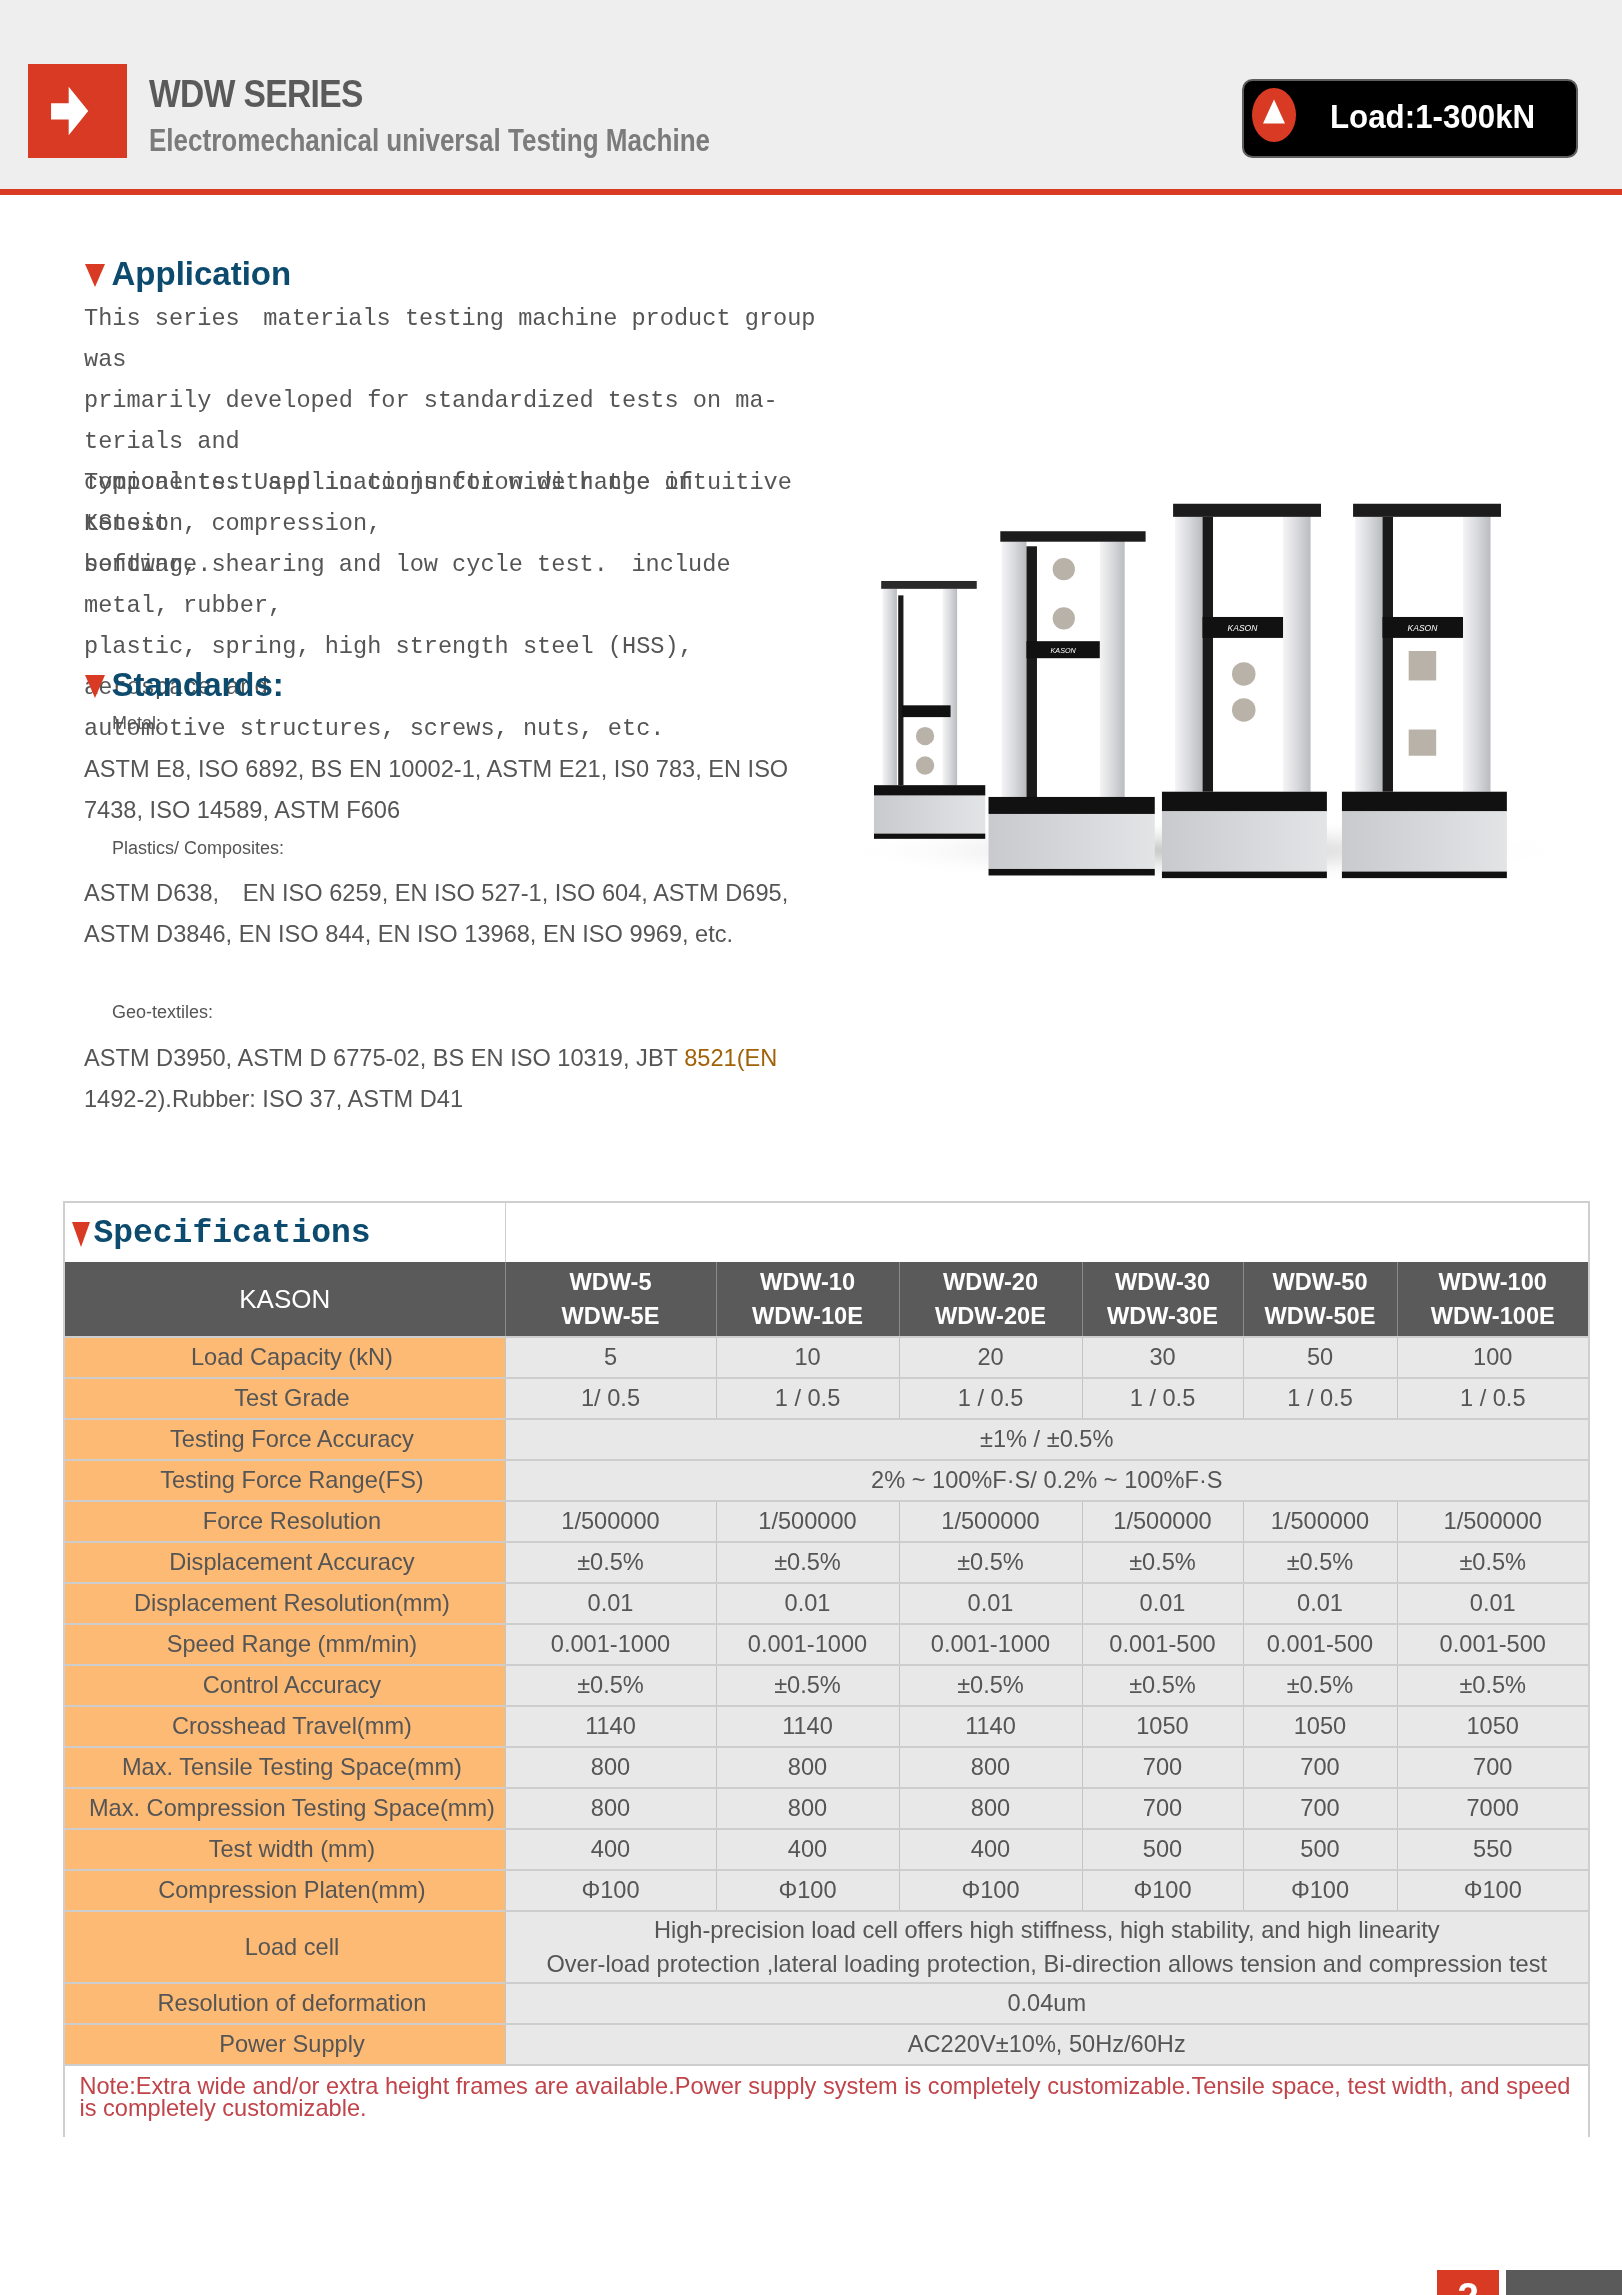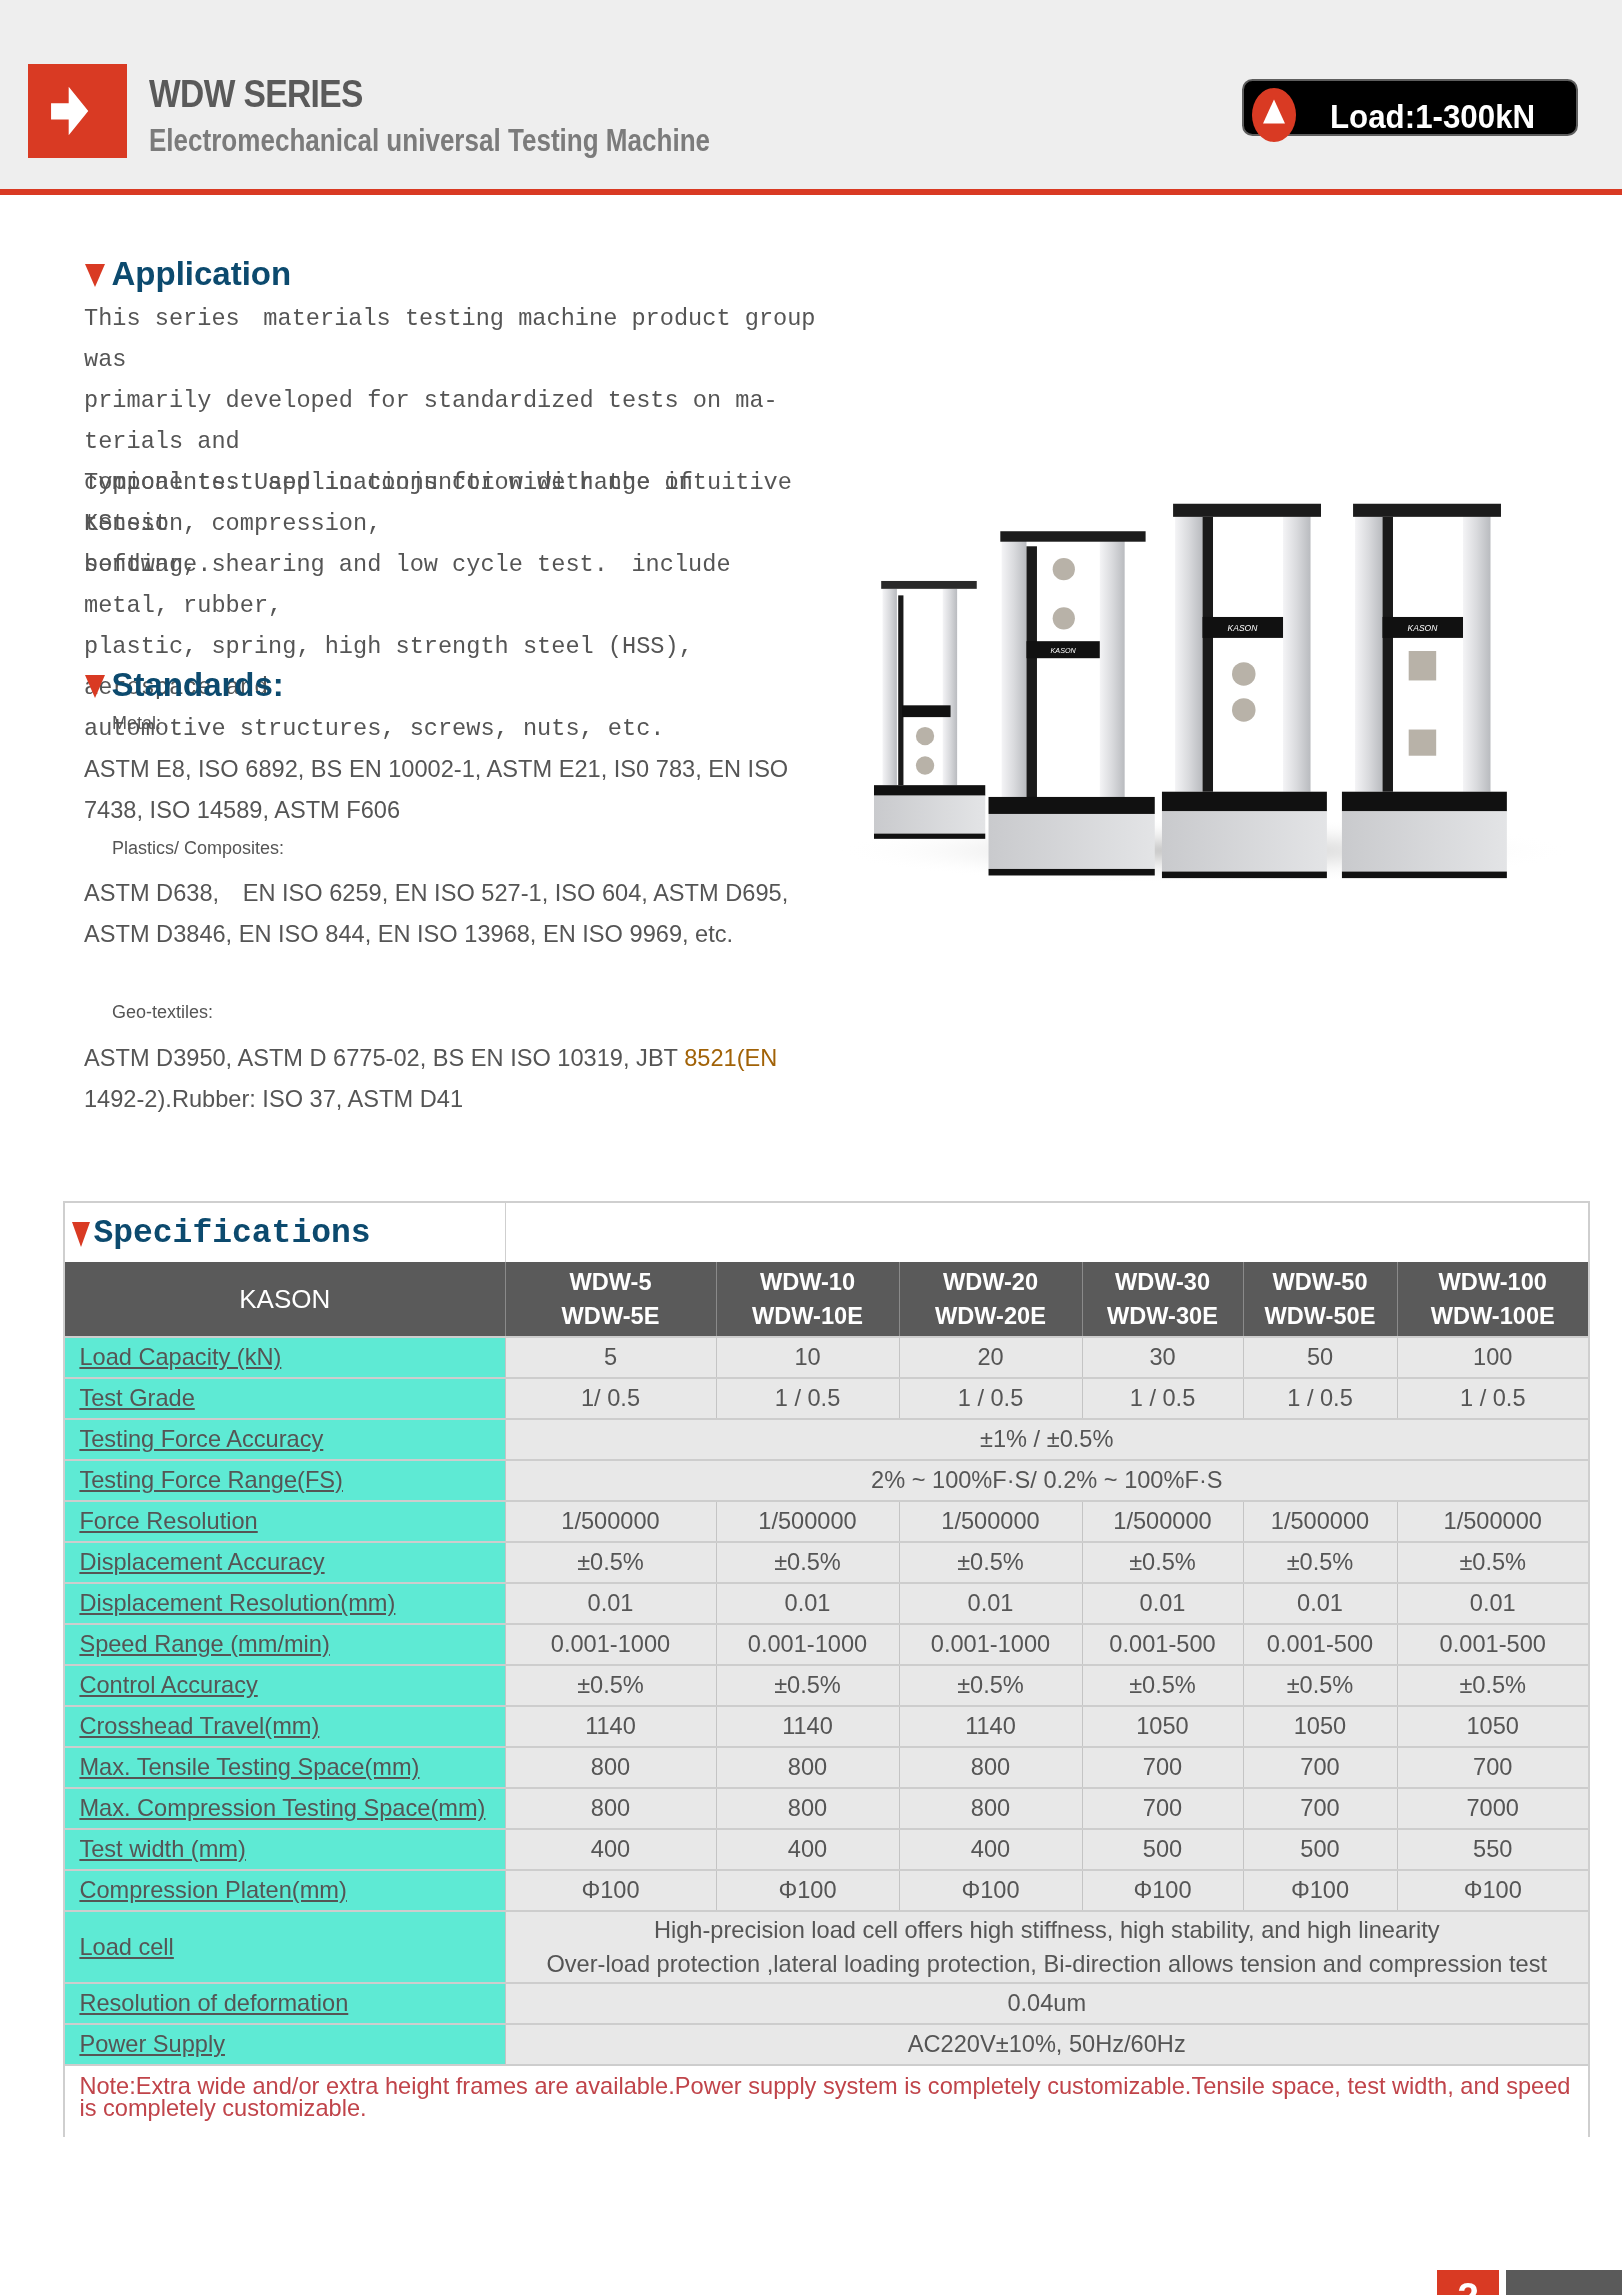--- a/index.html
+++ b/index.html
@@ -7,21 +7,21 @@
   body { font-family: "Liberation Sans", sans-serif; color: #555555; position: relative; }
 
   
   .header { position: absolute; left: 0; top: 0; width: 1623px; height: 190px; background: #eeeeee; }
   .header-rule { position: absolute; left: 0; top: 189px; width: 1623px; height: 5.9px; background: #d93a23; }
   .arrow-box { position: absolute; left: 27.5px; top: 64px; width: 99px; height: 94px; background: #d93a23; }
   .arrow-box svg { position: absolute; left: 0; top: 0; }
   .series-title { position: absolute; left: 149px; top: 72px; font-size: 39px; font-weight: bold; color: #5a5a5a; letter-spacing: -0.7px; transform: scaleX(0.86); transform-origin: left top; white-space: nowrap; }
   .series-subtitle { position: absolute; left: 149px; top: 123px; font-size: 31px; font-weight: bold; color: #7b7b7b; transform: scaleX(0.84); transform-origin: left top; white-space: nowrap; }
 
-  .load-badge { position: absolute; left: 1242px; top: 79px; width: 336px; height: 57px; background: #000000; border: 2.6px solid #5e5e5e; border-radius: 10.5px; }
+  .load-badge { position: absolute; left: 1242px; top: 79px; width: 336px; height: 79px; background: #000000; border: 2.6px solid #5e5e5e; border-radius: 10.5px; }
   .load-badge .circle { position: absolute; left: 7.9px; top: 6.5px; width: 44px; height: 54px; border-radius: 50%; background: #d93a23; }
   .load-badge .circle svg { position: absolute; left: 0; top: 0; }
   .load-badge .load-text { position: absolute; left: 86px; top: 15.7px; font-size: 34px; font-weight: bold; color: #ffffff; white-space: nowrap; transform: scaleX(0.92); transform-origin: left top; }
 
   
   .section-heading { position: absolute; display: flex; align-items: center; white-space: nowrap; }
   .section-heading .tri { width: 0; height: 0; border-left: 10.5px solid transparent; border-right: 10.5px solid transparent; border-top: 23.6px solid #d93a23; margin-right: 6.5px; margin-top: 2.6px; }
   .section-heading .txt { font-size: 33px; font-weight: bold; color: #0c4a6e; }
 
   .body-text { position: absolute; left: 84px; width: 733px; font-size: 23.6px; line-height: 41px; color: #555555; white-space: pre-wrap; font-family: Liberation Mono, monospace; }
@@ -37,21 +37,21 @@
   .spec-title-row { position: absolute; left: 0; top: 0; width: 1523px; height: 59px; font-family: Liberation Mono, monospace; }
   .spec-title-row .divider { position: absolute; left: 440px; top: 0; width: 1.3px; height: 59px; background: #cfcfcf; }
   .spec-heading { left: 6.5px; top: 11.8px; }
   .spec-heading .tri { border-left: 9.8px solid transparent; border-right: 9.8px solid transparent; border-top: 25px solid #d93a23; margin-right: 3.9px; }
 
   table.spec { position: absolute; left: 0; top: 59px; width: 1523px; border-collapse: collapse; table-layout: fixed; }
   table.spec th, table.spec td { font-weight: normal; text-align: center; vertical-align: middle; white-space: nowrap; }
   table.spec thead th { background: #5a5a5a; color: #ffffff; height: 75px; font-size: 23.6px; font-weight: bold; line-height: 34px; border-left: 1.3px solid #8a8a8a; }
   table.spec thead th.model { font-weight: normal; font-size: 26px; border-left: none; }
   table.spec tbody td { background: #e8e8e8; height: 41px; font-size: 23.6px; color: #555555; border-top: 2px solid #cdcdcd; border-left: 1.3px solid #c4c4c4; padding: 0; }
-  table.spec tbody td.label { background: #5eead4; text-align: left; padding-left: 14.4px; border-left: none; text-decoration: underline; }
+  table.spec tbody td.label { background: #fdba74; text-align: center; padding-left: 14.4px; border-left: none; }
   table.spec tbody tr.tall td { height: 72px; line-height: 34px; }
   table.spec .note-row td { background: #ffffff; text-align: left; color: #c0444a; font-size: 23.6px; line-height: 22px; white-space: normal; padding: 9.2px 14.4px 0 14.4px; height: 72px; vertical-align: top; border-left: none; }
 
   .col-label { width: 440px; }
   .col-1 { width: 211px; }
   .col-2 { width: 183px; }
   .col-3 { width: 183px; }
   .col-4 { width: 161px; }
   .col-5 { width: 154px; }
   .col-6 { width: 191px; }

